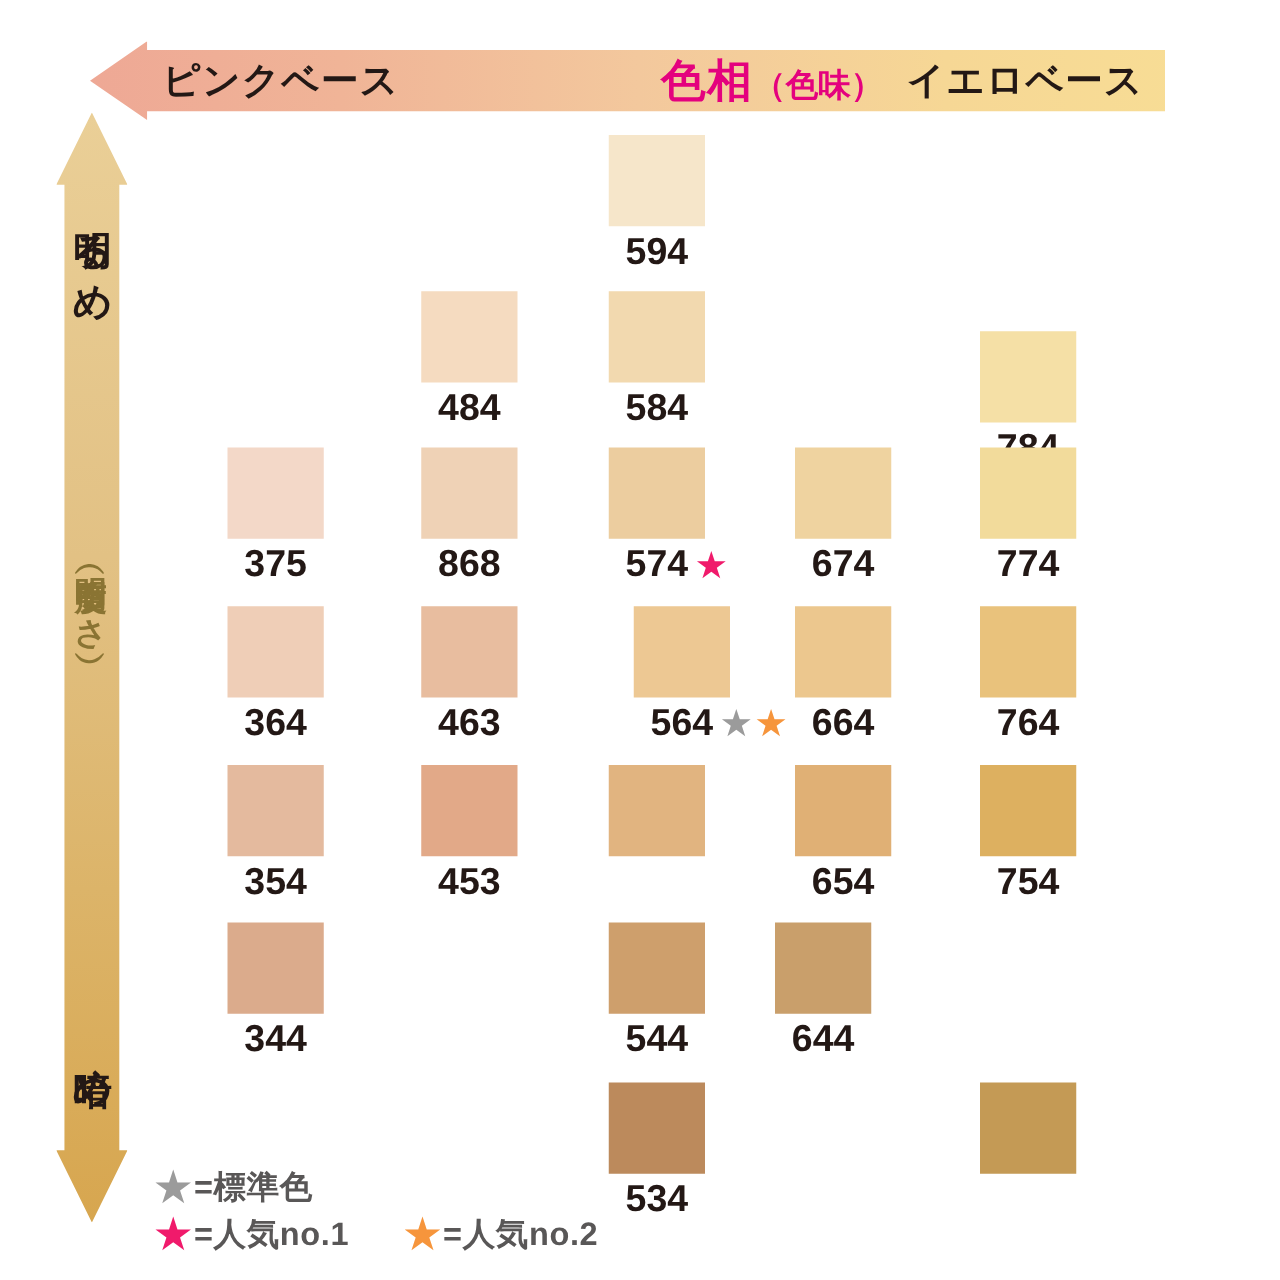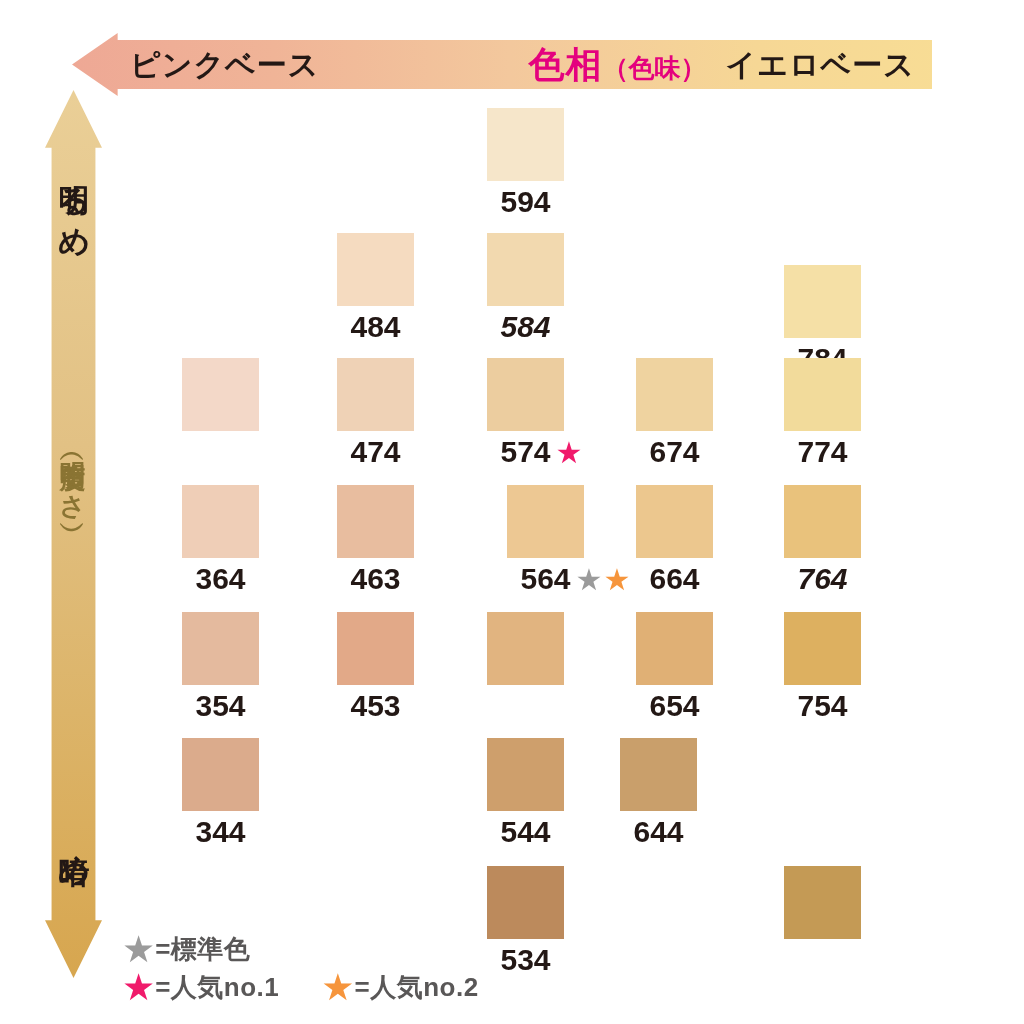--- a/index.html
+++ b/index.html
@@ -69,34 +69,35 @@
 
   <div id="grid">
       <div class="cell" style="left: 487px; top: 108px;">
         <div class="swatch" style="background: rgb(246, 230, 202);"></div>
         <div class="shade-label">594</div>
       </div>
       <div class="cell" style="left: 337px; top: 233px;">
         <div class="swatch" style="background: rgb(245, 219, 192);"></div>
         <div class="shade-label">484</div>
       </div>
-      <div class="cell" style="left: 487px; top: 233px; font-style: italic;">
+      <div class="cell" style="left: 487px; top: 233px;">
         <div class="swatch" style="background: rgb(242, 217, 175);"></div>
         <div class="shade-label">584</div>
       </div>
       <div class="cell" style="left: 784px; top: 233px; margin-top: 32px;">
         <div class="swatch" style="background: rgb(245, 224, 166);"></div>
         <div class="shade-label">784</div>
       </div>
       <div class="cell" style="left: 182px; top: 358px;">
         <div class="swatch" style="background: rgb(243, 216, 200);"></div>
+        <div class="shade-label">375</div>
       </div>
       <div class="cell" style="left: 337px; top: 358px;">
         <div class="swatch" style="background: rgb(239, 210, 182);"></div>
-        <div class="shade-label">474</div>
+        <div class="shade-label">868</div>
       </div>
       <div class="cell" style="left: 487px; top: 358px;">
         <div class="swatch" style="background: rgb(236, 205, 159);"></div>
         <div class="shade-label">574<span class="stars"><span class="star" style="color: rgb(240, 26, 107);">★</span></span></div>
       </div>
       <div class="cell" style="left: 636px; top: 358px;">
         <div class="swatch" style="background: rgb(239, 211, 160);"></div>
         <div class="shade-label">674</div>
       </div>
       <div class="cell" style="left: 784px; top: 358px;">
@@ -112,21 +113,21 @@
         <div class="shade-label">463</div>
       </div>
       <div class="cell" style="left: 507px; top: 485px;">
         <div class="swatch" style="background: rgb(237, 200, 147);"></div>
         <div class="shade-label">564<span class="stars"><span class="star" style="color: rgb(155, 155, 155);">★</span><span class="star" style="color: rgb(246, 149, 60);">★</span></span></div>
       </div>
       <div class="cell" style="left: 636px; top: 485px;">
         <div class="swatch" style="background: rgb(236, 199, 142);"></div>
         <div class="shade-label">664</div>
       </div>
-      <div class="cell" style="left: 784px; top: 485px; font-style: italic;">
+      <div class="cell" style="left: 784px; top: 485px;">
         <div class="swatch" style="background: rgb(233, 194, 124);"></div>
         <div class="shade-label">764</div>
       </div>
       <div class="cell" style="left: 182px; top: 612px;">
         <div class="swatch" style="background: rgb(228, 186, 158);"></div>
         <div class="shade-label">354</div>
       </div>
       <div class="cell" style="left: 337px; top: 612px;">
         <div class="swatch" style="background: rgb(226, 169, 136);"></div>
         <div class="shade-label">453</div>

